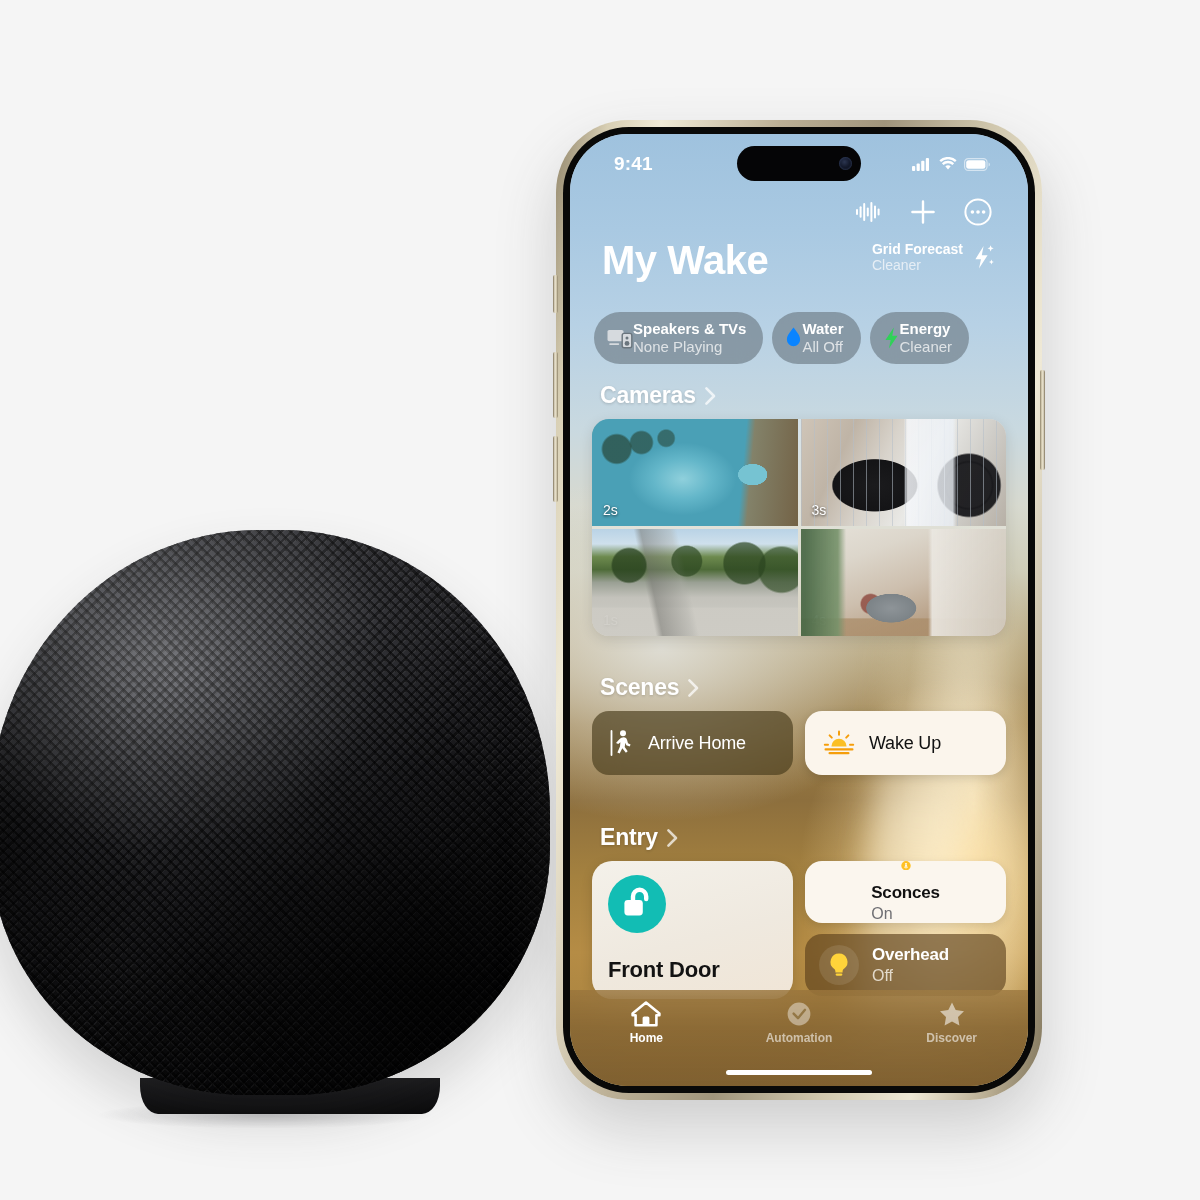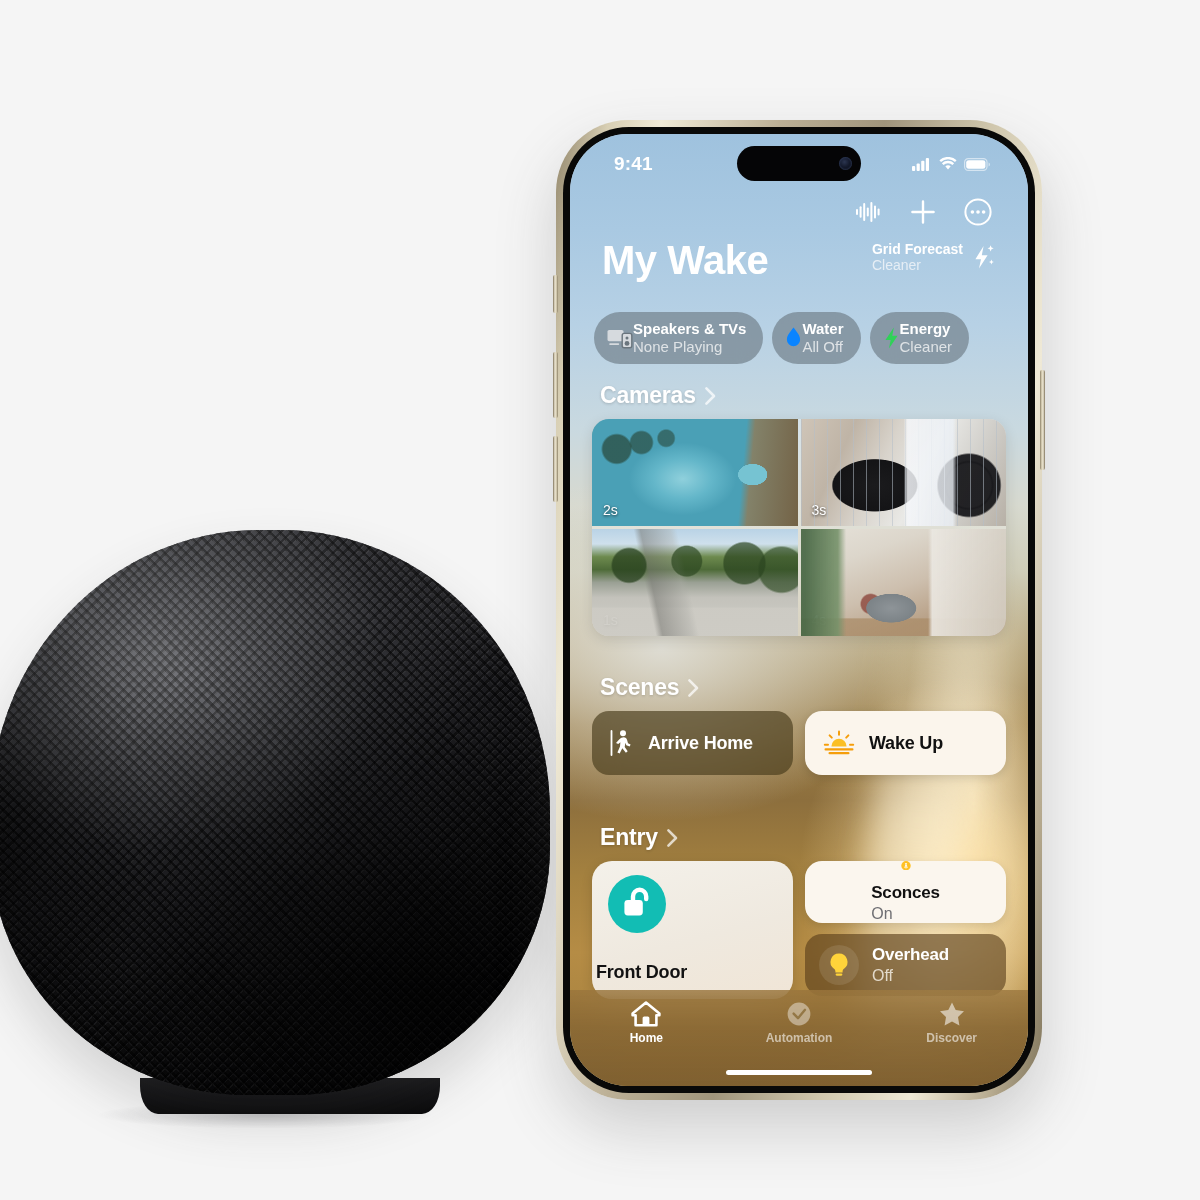--- a/index.html
+++ b/index.html
@@ -253,36 +253,36 @@
   
   .scenes-wrap { position:absolute; left:0; right:0; top:540px; z-index:14; }
   .scene-row { display:flex; gap:12px; padding:0 22px; }
   .scene {
     flex:1; height:64px; border-radius:17px;
     display:flex; align-items:center; gap:14px;
     padding:0 18px;
   }
   .scene-dark { background:rgba(62,50,18,.60); backdrop-filter:blur(12px); }
   .scene-light { background:#fbf5ec; box-shadow:0 3px 10px rgba(0,0,0,.13); }
-  .scene-label { font-size:18px; font-weight:bold; letter-spacing:-.2px; }
+  .scene-label { font-size:18px; font-weight:normal; letter-spacing:-.2px; }
   .scene-dark .scene-label { color:#fff; }
   .scene-light .scene-label { color:#111; }
 
   
   .entry-wrap { position:absolute; left:0; right:0; top:690px; z-index:14; }
   .entry-grid { display:flex; gap:12px; padding:0 22px; }
   .entry-left { flex:1; }
   .entry-right { flex:1; display:flex; flex-direction:column; gap:11px; }
   .card-frontdoor {
     height:138px; border-radius:20px;
     background:linear-gradient(165deg,#f4f1ea 0%,#efe9df 55%,#f0e5d6 100%);
     box-shadow:0 3px 12px rgba(0,0,0,.14);
     padding:14px 16px; position:relative;
   }
-  .fd-name { position:absolute; left:4px; bottom:16px; font-size:18px; font-weight:bold; color:#121212; letter-spacing:-.2px; }
+  .fd-name { position:absolute; left:16px; bottom:16px; font-size:22px; font-weight:bold; color:#121212; letter-spacing:-.2px; }
   .card-acc {
     height:62px; border-radius:17px;
     display:flex; align-items:center; gap:13px;
     padding:0 14px;
   }
   .card-light { background:#fbf6ee; box-shadow:0 3px 10px rgba(0,0,0,.13);flex-direction:column; }
   .card-dim { background:rgba(88,62,26,.62); backdrop-filter:blur(10px); }
   .acc-txt { line-height:1.2; }
   .acc-name { font-size:17px; font-weight:bold; letter-spacing:-.2px; }
   .acc-state { font-size:16px; }

